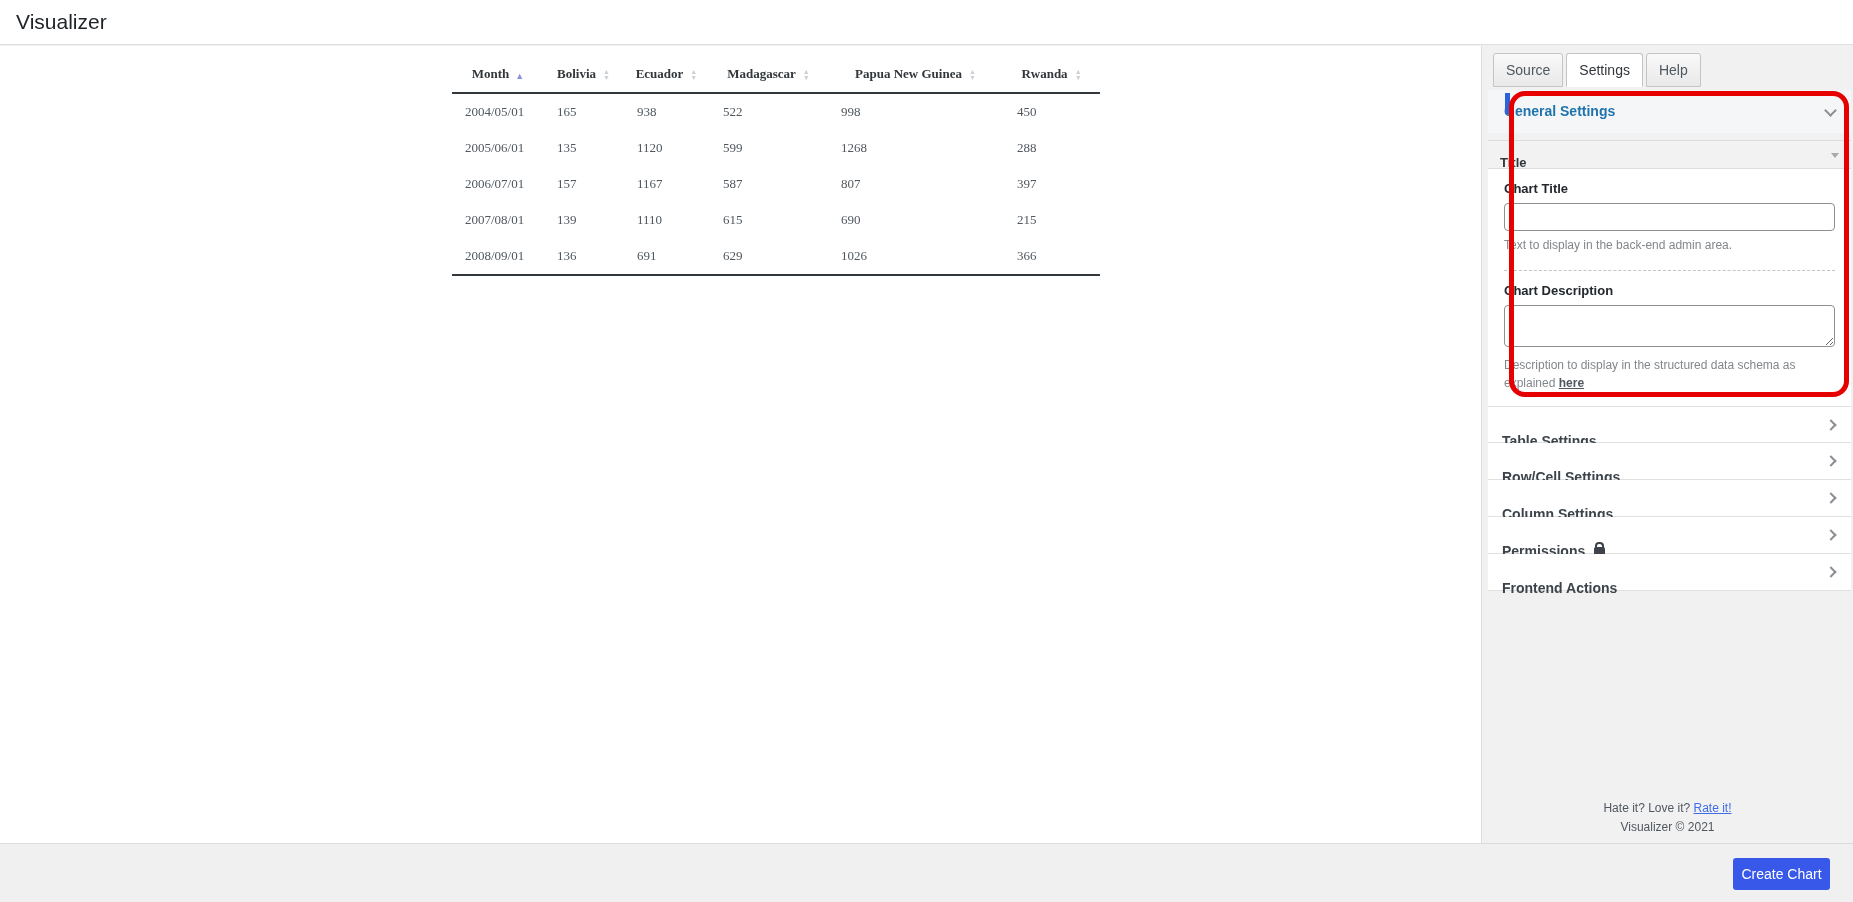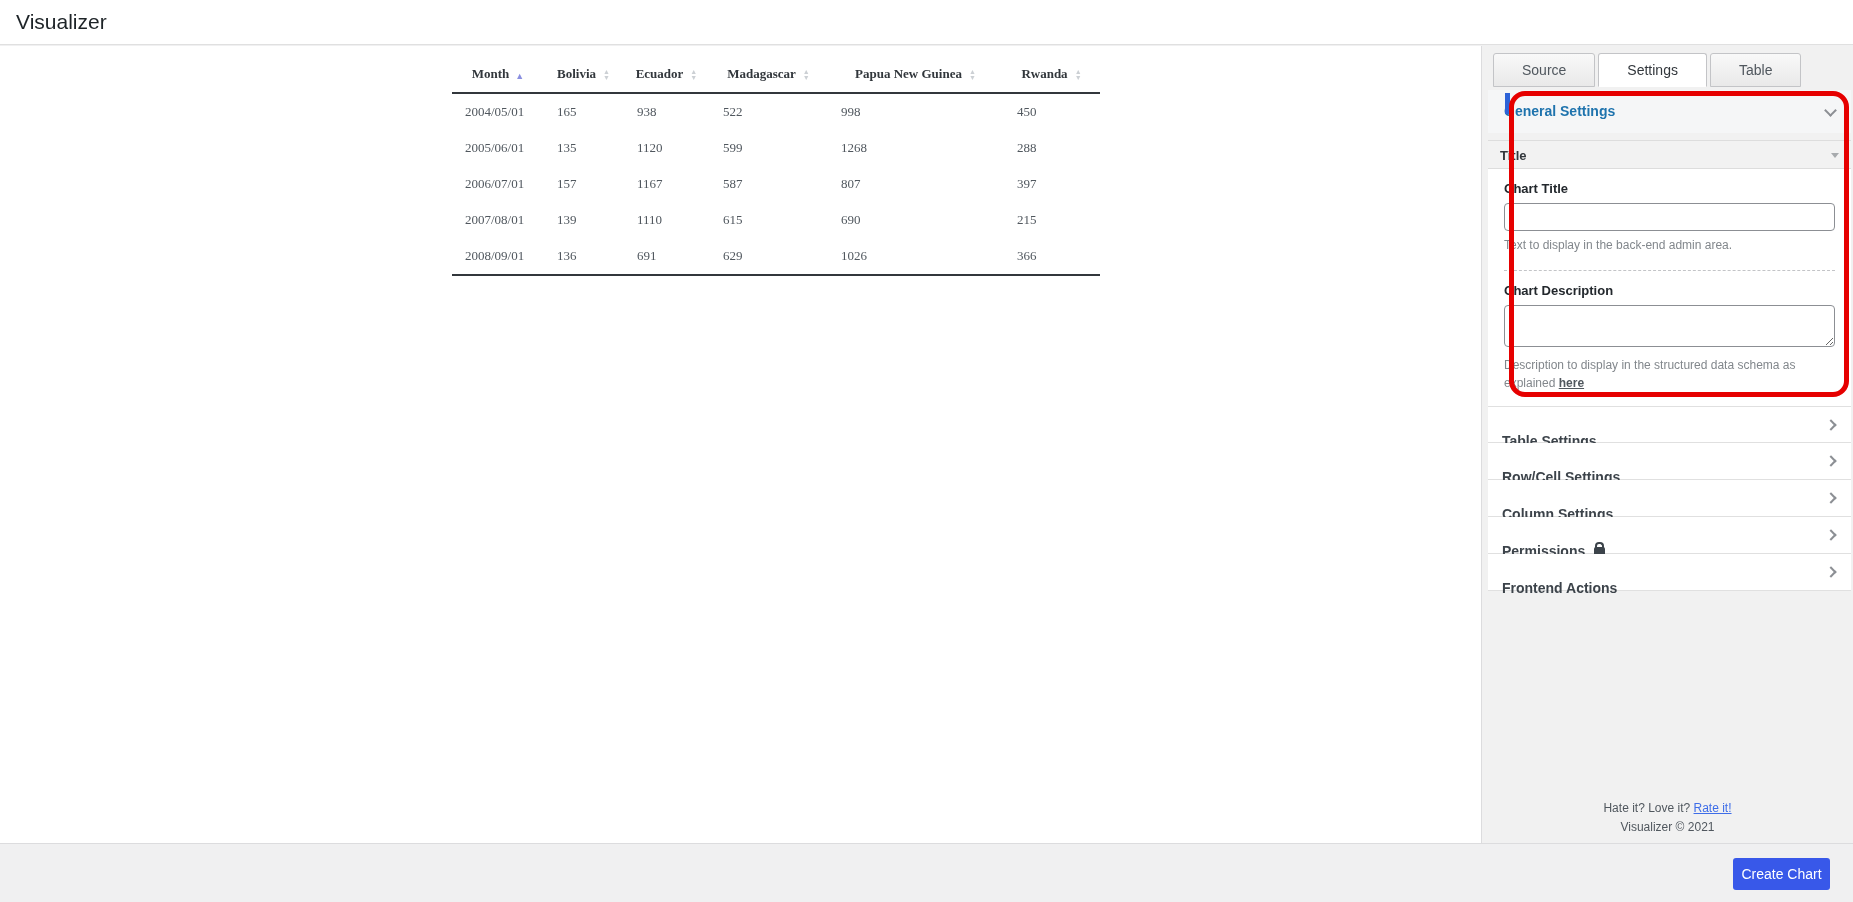--- a/index.html
+++ b/index.html
@@ -38,41 +38,41 @@
   .sort.none::before { content:"▲"; display:block; font-size:7px; line-height:6px; color:#ccd0d4; }
   .sort.none::after  { content:"▼"; display:block; font-size:7px; line-height:6px; color:#ccd0d4; }
 
   
   .panel {
     position:absolute; top:46px; left:1481px; width:372px; height:797px;
     background:#f1f1f1; border-left:1px solid #dcdcde;
   }
   .tabs { padding:7px 0 0 11px; height:38px; }
   .tab {
-    display:inline-block; padding:8px 28px; margin-right:3px; font-size:14px; color:#50575e;
+    display:inline-block; padding:8px 12px; margin-right:3px; font-size:14px; color:#50575e;
     border:1px solid #c3c4c7; border-radius:3px 3px 0 0; cursor:pointer;
     background:linear-gradient(#f9f9f9,#e9e9e9);
   }
   .tab.active { background:#fff; color:#32373c; border-bottom-color:#fff; position:relative; z-index:2; }
 
   .sections { position:absolute; top:44px; left:6px; right:2px; }
 
   .gs-header {
     height:43px; line-height:43px; background:#f5f6f7; padding:0 16px;
     font-size:14px; font-weight:bold; color:#1e73ad; position:relative;
   }
   .chev-down {
     position:absolute; right:16px; top:16px; width:9px; height:9px;
     border-right:2px solid #8c8f94; border-bottom:2px solid #8c8f94;
     transform:rotate(45deg);
   }
   .gs-body { background:#fff; padding-bottom:14px; }
   .group-bar {
     margin-top:7px; height:29px; line-height:27px; background:#f2f2f2;
-    border-top:1px solid #ddd; border-bottom:1px solid #ddd; padding:1px 12px;
+    border-top:1px solid #ddd; border-bottom:1px solid #ddd; padding:8px 12px;
     font-size:13px; font-weight:bold; color:#32373c; position:relative; cursor:pointer;
   }
   .tri-down {
     position:absolute; right:12px; top:12px; width:0; height:0;
     border-left:4px solid transparent; border-right:4px solid transparent; border-top:5px solid #a7aaad;
   }
   .fields { padding:0 16px; }
   .flabel { font-size:13px; font-weight:bold; color:#23282d; margin:12px 0 7px; }
   .finput {
     width:100%; height:28px; border:1px solid #8c8f94; border-radius:4px; background:#fff;
@@ -199,21 +199,21 @@
               <td>629</td>
               <td>1026</td>
               <td>366</td>
             </tr>
           </tbody>
       </table>
     </div>
   </div>
 
   <div class="panel">
-    <div class="tabs"><div class="tab">Source</div><div class="tab active">Settings</div><div class="tab">Table</div></div>
+    <div class="tabs"><div class="tab">Source</div><div class="tab active">Settings</div><div class="tab">Help</div></div>
 
     <div class="sections">
       <div>
         <div class="gs-header">
           <span>General Settings</span>
           <span class="chev-down"></span>
         </div>
         <div class="gs-body">
           <div class="group-bar">
             <span>Title</span>

